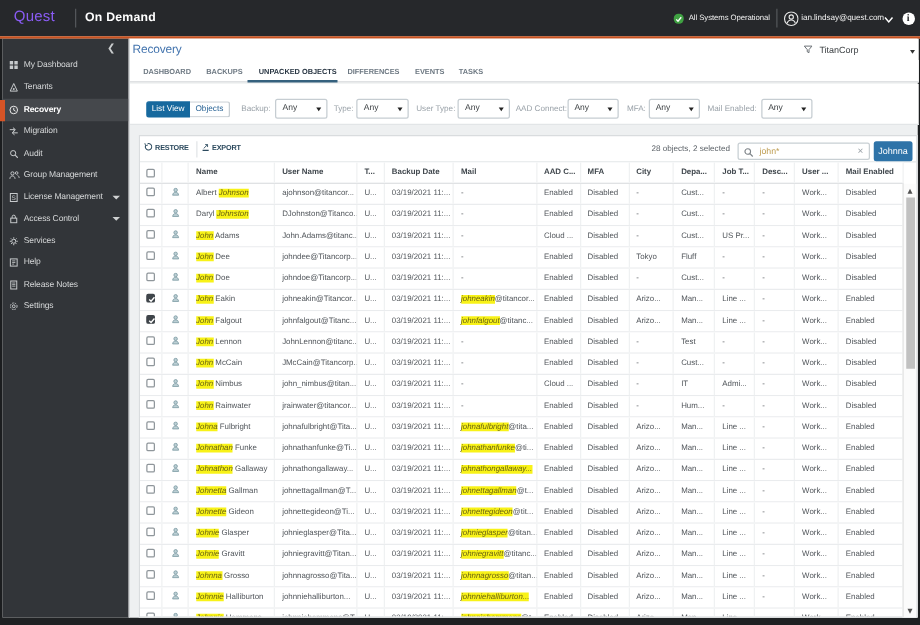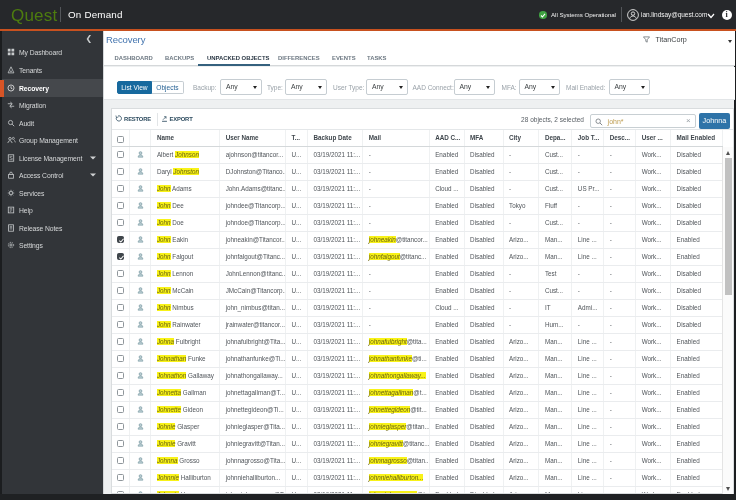--- a/index.html
+++ b/index.html
@@ -4,23 +4,23 @@
 html,body{width:736px;height:500px;overflow:hidden}
 body{position:relative;font-family:"Liberation Sans",sans-serif;background:#eef0f1;-webkit-font-smoothing:antialiased}
 .abs{position:absolute}
 
 #topbar{left:0;top:0;width:736px;height:29px;background:#26282b}
 #orange{left:0;top:29px;width:736px;height:2px;background:#c8511f}
 #edgeL{left:0;top:31px;width:1.5px;height:469px;background:#1b1d1f}
 #edgeR{left:733.5px;top:31px;width:2.5px;height:469px;background:#1b1d1f}
 #edgeB{left:0;top:493.5px;width:736px;height:6.5px;background:#1f2123}
 
-#qlogo{left:11px;top:6px;font-size:17px;color:#4d7c0f;letter-spacing:.2px}
+#qlogo{left:11px;top:6px;font-size:12px;color:#8b5cf6;letter-spacing:.2px}
 #tdiv{left:60px;top:7px;width:1px;height:15px;background:#53565a}
-#ondem{left:68px;top:9px;font-size:9.8px;font-weight:400;color:#fff;letter-spacing:.2px}
+#ondem{left:68px;top:9px;font-size:9.8px;font-weight:700;color:#fff;letter-spacing:.2px}
 #status{left:539px;top:11px;width:7.5px;height:7.5px;border-radius:50%;background:#3fa142}
 #status svg{display:block;margin:1.6px auto 0}
 #stxt{left:551px;top:11.2px;font-size:6.2px;letter-spacing:-.05px;color:#f2f2f2}
 #tdiv2{left:621px;top:7px;width:1px;height:15px;background:#53565a}
 #peri{left:627px;top:8.5px}
 #usr{left:641px;top:11px;font-size:6.5px;letter-spacing:-.05px;color:#f2f2f2}
 #ucar{left:707px;top:12.5px}
 #ucar svg,#peri svg,#status svg{display:block}
 #info{left:721.5px;top:9.5px;width:10px;height:10px;border-radius:50%;background:#fff;color:#26282b;font-size:8px;font-weight:700;text-align:center;line-height:10.5px;font-family:"Liberation Serif",serif}
 

